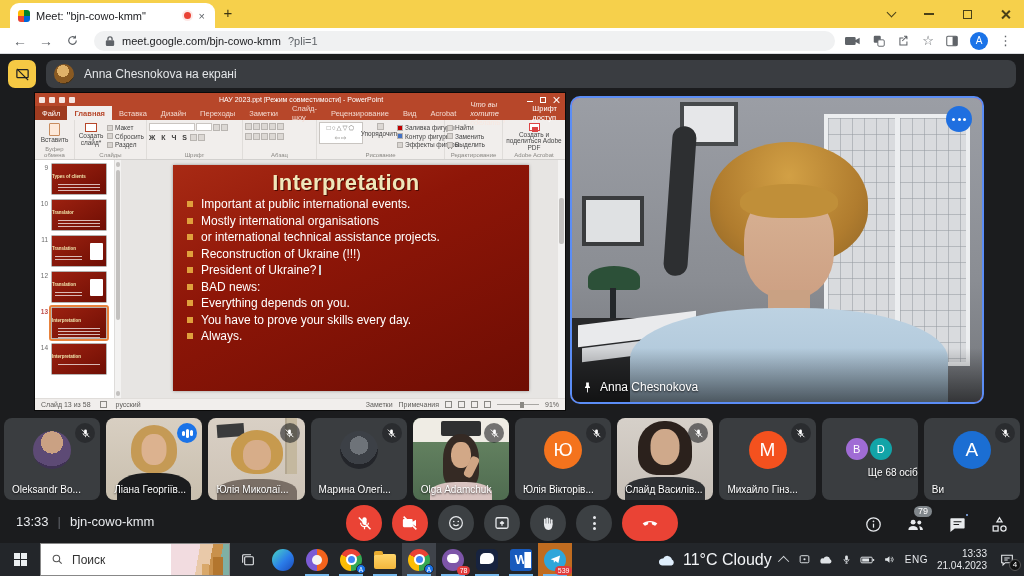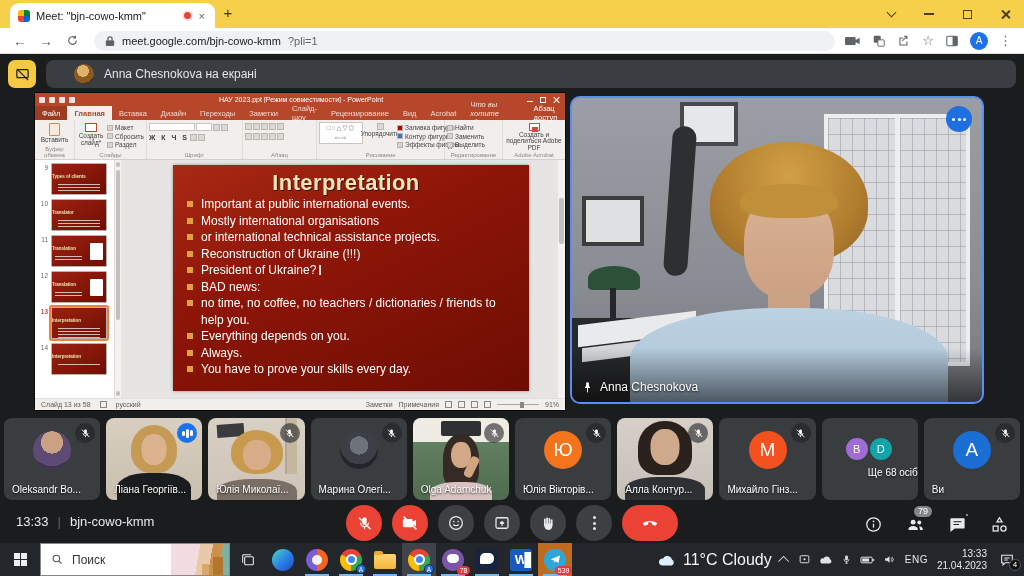--- a/index.html
+++ b/index.html
@@ -37,21 +37,21 @@
   .t-icons{display:flex;gap:11px;align-items:center;color:#5f6368;padding-right:4px;}
   .avatar-chip{width:18px;height:18px;border-radius:50%;background:#1a73e8;color:#fff;
     font-size:10px;display:grid;place-items:center;}
   .kebab{font-size:13px;color:#5f6368;}
 
   
   .meet{position:absolute;top:54px;left:0;width:1024px;bottom:33px;background:#1b1c1e;}
   .banner{position:absolute;top:6px;left:8px;right:8px;height:28px;display:flex;gap:10px;}
   .present-off{width:28px;height:28px;border-radius:7px;background:#f6c944;display:grid;place-items:center;flex:none;}
   .pill{flex:1;background:#3a3d41;border-radius:8px;display:flex;align-items:center;gap:10px;
-    padding:0 28px;color:#e3e5e8;font-size:12px;}
+    padding:0 8px;color:#e3e5e8;font-size:12px;}
   .pill-av{width:20px;height:20px;border-radius:50%;flex:none;
     background:radial-gradient(circle at 45% 35%,#e0b269 0 35%,#8a5a22 35% 70%,#4a3112 70%);}
 
   
   .pp{position:absolute;top:39px;left:35px;width:530px;height:317px;background:#fff;box-shadow:0 0 0 1px #0a0a0a;}
   .pp-title{height:13px;background:#b7472a;display:flex;align-items:center;padding:0 4px;gap:4px;}
   .qat{display:flex;gap:4px;align-items:center;}
   .qat i{display:block;width:6px;height:6px;background:rgba(255,255,255,.85);border-radius:1px;}
   .pp-doc{flex:1;text-align:center;color:#fff;font-size:7px;white-space:nowrap;overflow:hidden;}
   .pp-wc{display:flex;gap:7px;align-items:center;padding-right:2px;}
@@ -307,21 +307,21 @@
         <span class="pt sel">Главная</span>
         <span class="pt">Вставка</span>
         <span class="pt">Дизайн</span>
         <span class="pt">Переходы</span>
         <span class="pt">Заметки</span>
         <span class="pt">Слайд-шоу</span>
         <span class="pt">Рецензирование</span>
         <span class="pt">Вид</span>
         <span class="pt">Acrobat</span>
         <span class="pt tell">Что вы хотите сделать?</span>
-        <span class="pt share">Абзац доступ</span>
+        <span class="pt share">Шрифт доступ</span>
       </div>
       <div class="pp-ribbon">
         <div class="rg" style="width:40px;">
           <div class="bigbtn" style="margin:0 auto;">
             <span class="clipicon"></span>
             <span>Вставить</span>
           </div>
           <div class="rg-label">Буфер обмена</div>
         </div>
         <div class="rg" style="width:72px;">
@@ -479,33 +479,29 @@
             <div class="b-row">
                 <span class="sq"></span>
                 <span><span>President of Ukraine?</span><span class="cursorbar"></span></span>
               </div>
             <div class="b-row">
                 <span class="sq"></span>
                 <span>BAD news:</span>
               </div>
             <div class="b-row">
                 <span class="sq"></span>
-                <span>no time, no coffee, no teachers / dictionaries / friends to help you.</span>
+                <span>Everything depends on you.</span>
               </div>
             <div class="b-row">
                 <span class="sq"></span>
-                <span>Everything depends on you.</span>
+                <span>You have to prove your skills every day.</span>
               </div>
             <div class="b-row">
                 <span class="sq"></span>
                 <span>Always.</span>
-              </div>
-            <div class="b-row">
-                <span class="sq"></span>
-                <span>You have to prove your skills every day.</span>
               </div>
           </div>
         </div>
         <div class="cscroll">
             <i></i>
           </div>
       </div>
 
       <div class="pp-status">
         <span>Слайд 13 из 58</span>
@@ -643,21 +639,21 @@
         <div style="position:absolute;left:50%;top:3px;transform:translateX(-50%);width:54px;height:54px;background:#2b211c;border-radius:48% 48% 34% 34%;"></div>
         <div style="position:absolute;left:50%;top:11px;transform:translateX(-50%);width:29px;height:36px;background:#cfa98b;border-radius:45%;"></div>
         <div style="position:absolute;left:50%;bottom:-7px;transform:translateX(-50%);width:80px;height:30px;background:#2e3033;border-radius:40% 40% 0 0;"></div>
         <div class="micoff">
             <svg width="11" height="11" viewBox="0 0 24 24" fill="#fff">
               <path d="M12 14a3 3 0 0 0 3-3V6a3 3 0 0 0-6 0v5a3 3 0 0 0 3 3z"></path>
               <path d="M6.5 11a5.5 5.5 0 0 0 11 0M12 16.5V20" fill="none" stroke="#fff" stroke-width="1.7"></path>
               <path d="M4 3.5L20.5 20" stroke="#fff" stroke-width="2"></path>
             </svg>
           </div>
-        <div class="pname">Алла Контур...</div>
+        <div class="pname">Слайд Василів...</div>
       </div>
       <div class="tile">
         <div class="cav" style="background:#f4511e;">М</div>
         <div class="micoff">
             <svg width="11" height="11" viewBox="0 0 24 24" fill="#fff">
               <path d="M12 14a3 3 0 0 0 3-3V6a3 3 0 0 0-6 0v5a3 3 0 0 0 3 3z"></path>
               <path d="M6.5 11a5.5 5.5 0 0 0 11 0M12 16.5V20" fill="none" stroke="#fff" stroke-width="1.7"></path>
               <path d="M4 3.5L20.5 20" stroke="#fff" stroke-width="2"></path>
             </svg>
           </div>

